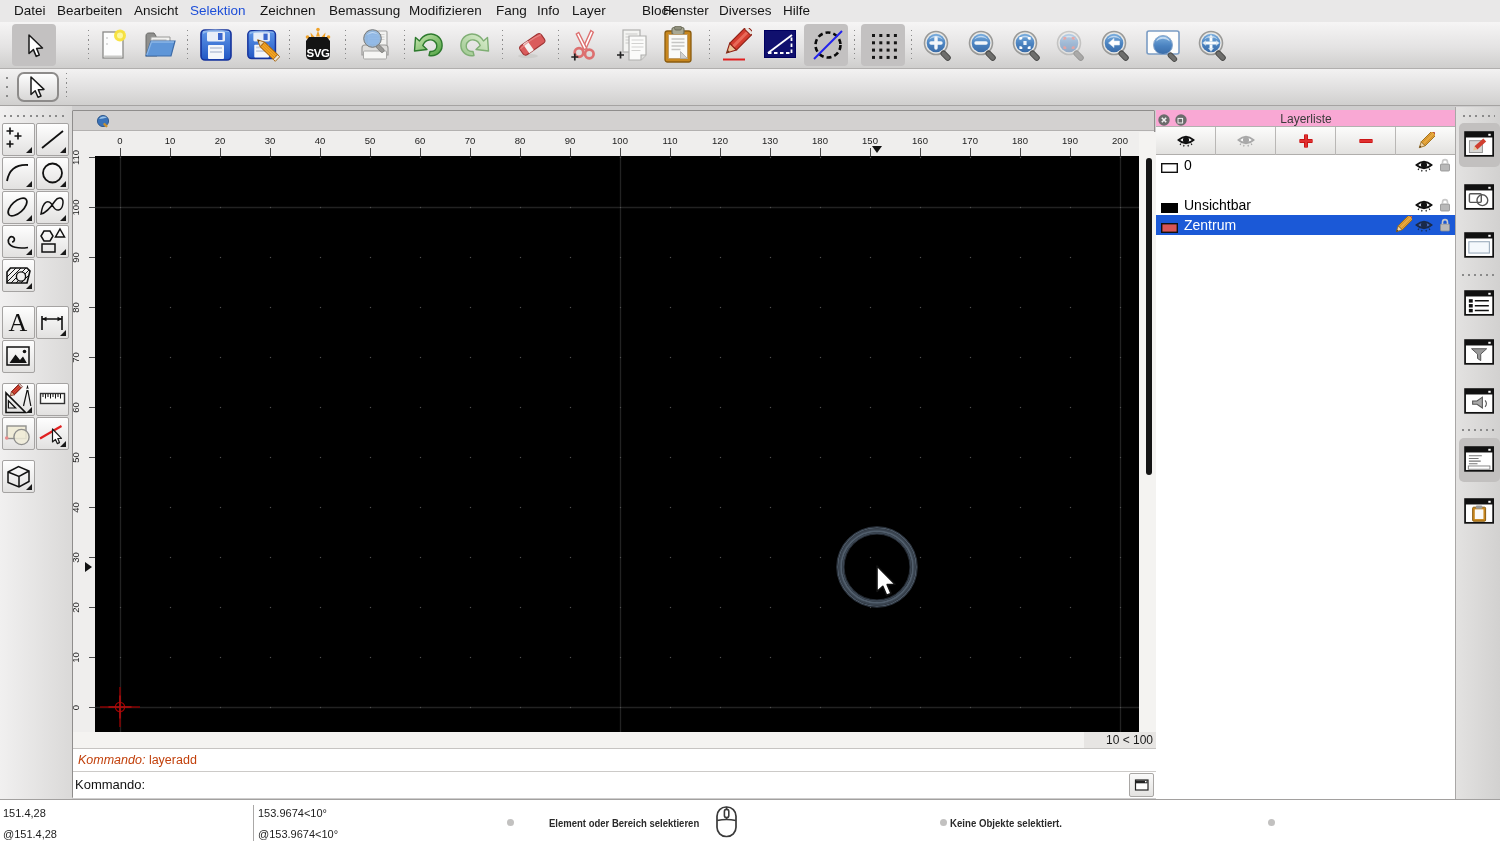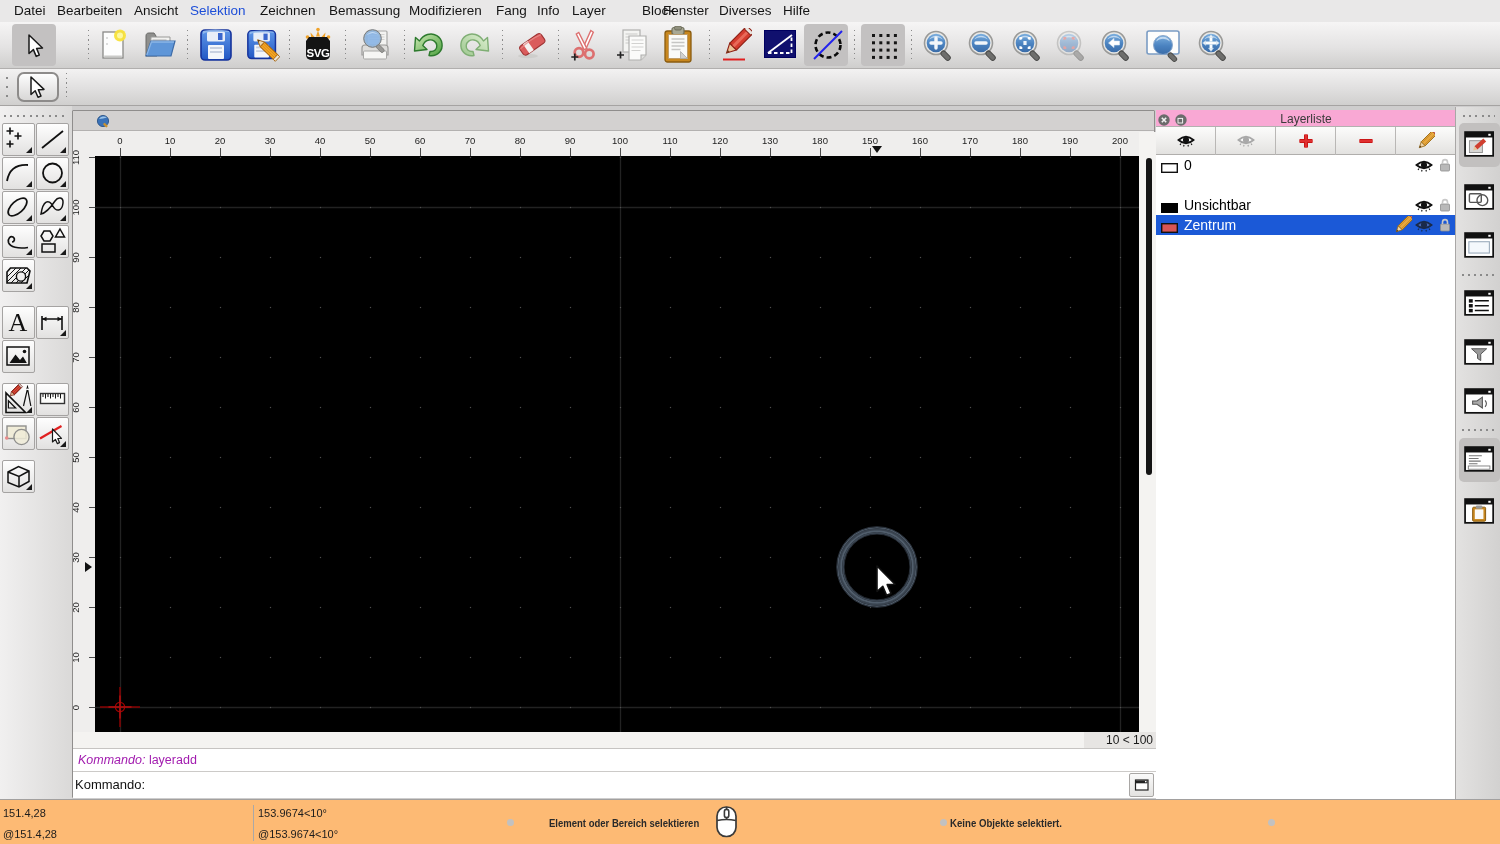--- a/index.html
+++ b/index.html
@@ -769,21 +769,21 @@
 <circle cx="782" cy="411" r="40.3" stroke="#2c343e" stroke-width="1"></circle>
 <circle cx="782" cy="411" r="32.9" stroke="#2c343e" stroke-width="0.8"></circle>
 </g>
           <path d="M782 410 L782 435.5 L787.8 430.3 L791.6 439.3 L796 437.4 L792.2 428.6 L800 428.2 Z" fill="#fff" stroke="#111" stroke-width="1.6" stroke-linejoin="round"></path>
         </svg></div>
 <div class="abs" style="left:1066px;top:21px;width:17px;height:622px;background:#f4f3f1;"></div>
 <div class="abs" style="left:1073px;top:47px;width:6px;height:317px;background:#141414;border-radius:3px;"></div>
 <div class="abs" style="left:0;top:621px;width:1083px;height:16px;background:#f4f3f1;"></div>
 <div class="abs" style="left:1011px;top:621px;width:72px;height:16px;background:#e7e5e3;font-size:12px;color:#1a1a1a;text-align:right;padding:1px 3px 0 0;">10 &lt; 100</div>
 <div class="abs" style="left:0;top:637px;width:1083px;height:24px;background:#fff;border-top:1px solid #c6c4c2;border-bottom:1px solid #cccac8;">
-<div class="abs" style="left:5px;top:4px;font-size:12.5px;color:#a21caf;"><i>Kommando:</i> layeradd</div>
+<div class="abs" style="left:5px;top:4px;font-size:12.5px;color:#c2410c;"><i>Kommando:</i> layeradd</div>
       </div>
 <div class="abs" style="left:0;top:661px;width:1083px;height:26px;background:#fff;">
 <div class="abs" style="left:2px;top:5px;font-size:13px;color:#111;">Kommando:</div>
 <div class="abs" style="left:1056px;top:1px;width:25px;height:24px;background:linear-gradient(#fafafa,#e3e2e0);border:1px solid #a9a7a5;border-radius:2px;"><svg width="23" height="22" viewBox="0 0 23 22" style="">
             <rect x="5.5" y="6" width="12.5" height="10" fill="#fff" stroke="#222" stroke-width="1.2"></rect>
             <rect x="6" y="6.5" width="11.5" height="2.8" fill="#222"></rect>
             <rect x="15" y="7" width="1.5" height="1.3" fill="#fff"></rect>
           </svg></div>
       </div>
 </div>
@@ -971,21 +971,21 @@
 <rect x="1" y="1" width="26" height="5" fill="#111"></rect>
 <rect x="22.5" y="2.6" width="2.2" height="1.8" fill="#fff"></rect>
             <rect x="8" y="8.5" width="12" height="13" rx="1" fill="#c8871e" stroke="#8a5c10" stroke-width="0.9"></rect>
             <rect x="11" y="7" width="6" height="3" rx="1" fill="#999"></rect>
             <rect x="10" y="10.5" width="8" height="9" fill="#fafaf8"></rect>
           </g>
         </svg></div>
 <div class="abs" style="left:6px;top:167px;width:32px;height:2px;background-image:repeating-linear-gradient(90deg,#8a8a8a 0 2px,transparent 2px 6px);"></div>
 <div class="abs" style="left:6px;top:322px;width:32px;height:2px;background-image:repeating-linear-gradient(90deg,#8a8a8a 0 2px,transparent 2px 6px);"></div>
 </div>
-<div class="abs" style="left:0;top:799px;width:1500px;height:45px;background:#fdba74;border-top:1px solid #a2a09f;">
+<div class="abs" style="left:0;top:799px;width:1500px;height:45px;background:#ffffff;border-top:1px solid #a2a09f;">
 <div class="abs" style="left:3px;top:7px;font-size:11px;color:#1c1c1c;">151.4,28</div>
 <div class="abs" style="left:3px;top:28px;font-size:11px;color:#1c1c1c;">@151.4,28</div>
 <div class="abs" style="left:253px;top:5px;width:1px;height:36px;background:#aaa8a7;"></div>
 <div class="abs" style="left:258px;top:7px;font-size:11px;color:#1c1c1c;">153.9674&lt;10°</div>
 <div class="abs" style="left:258px;top:28px;font-size:11px;color:#1c1c1c;">@153.9674&lt;10°</div>
 <div class="abs" style="left:507px;top:19px;width:7px;height:7px;border-radius:50%;background:#c2c1c0;"></div>
 <div class="abs" style="left:549px;top:17px;font-size:11px;font-weight:bold;color:#2a2a2a;transform:scaleX(0.865);transform-origin:0 0;white-space:nowrap;">Element oder Bereich selektieren</div>
 <div class="abs" style="left:940px;top:19px;width:7px;height:7px;border-radius:50%;background:#c2c1c0;"></div>
 <div class="abs" style="left:950px;top:17px;font-size:11px;font-weight:bold;color:#2a2a2a;transform:scaleX(0.876);transform-origin:0 0;white-space:nowrap;">Keine Objekte selektiert.</div>
 <div class="abs" style="left:1268px;top:19px;width:7px;height:7px;border-radius:50%;background:#c2c1c0;"></div>

